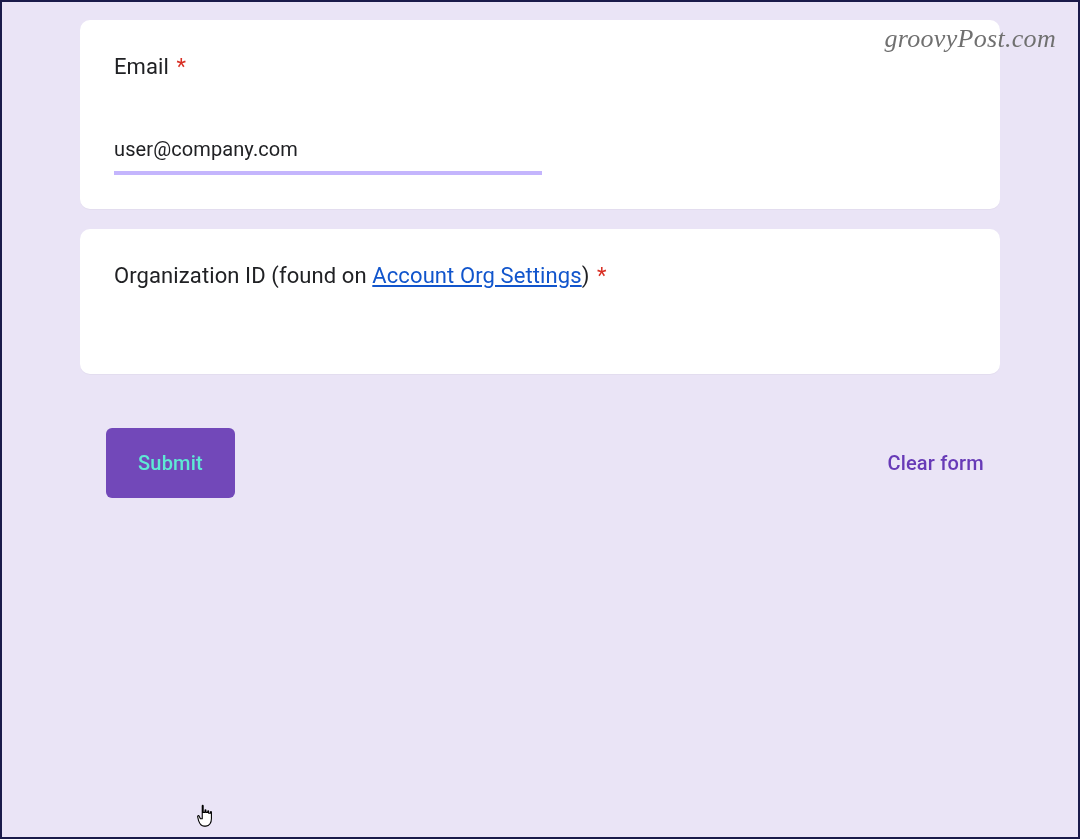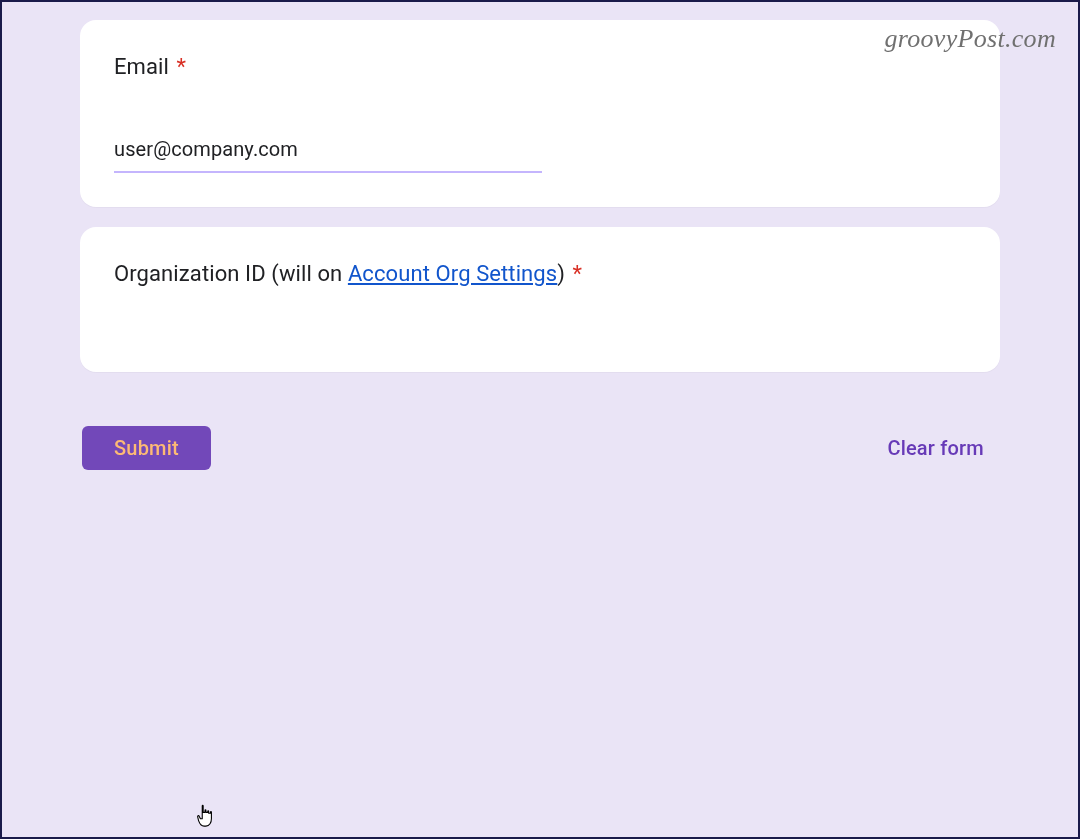--- a/index.html
+++ b/index.html
@@ -27,21 +27,21 @@
       letter-spacing: 0.3px;
       z-index: 20;
       pointer-events: none;
       text-align: center;
     }
     .form-container {
       padding: 18px 78px 0 78px;
     }
     .card {
       background: #ffffff;
-      border-radius: 16px;
+      border-radius: 10px;
       padding: 32px 34px 34px 34px;
       margin-bottom: 20px;
       box-shadow: 0 1px 1px rgba(0,0,0,0.03);
     }
     .question-label {
       font-size: 22px;
       color: #202124;
       line-height: 1.4;
       letter-spacing: 0.1px;
       margin-bottom: 48px;
@@ -53,21 +53,21 @@
     .link {
       color: #1155cc;
       text-decoration: underline;
       cursor: pointer;
     }
     .text-input {
       font-family: inherit;
       font-size: 20px;
       color: #202124;
       border: none;
-      border-bottom: 2px solid #c4b5fd;
+      border-bottom: 4px solid #c4b5fd;
       padding: 6px 0 10px 0;
       width: 428px;
       outline: none;
       background: transparent;
       letter-spacing: 0.1px;
     }
     .disclosure {
       font-size: 22px;
       color: #70757a;
       letter-spacing: 0.1px;
@@ -75,29 +75,30 @@
     }
     .actions {
       display: flex;
       justify-content: space-between;
       align-items: center;
       margin-top: 54px;
       padding: 0 2px;
     }
     .submit-btn {
       background: #7248b9;
-      color: #fdba74;
+      color: #5eead4;
       border: none;
       border-radius: 6px;
       font-size: 20px;
       font-weight: 500;
-      padding: 10px 32px;
+      padding: 23px 32px;
       cursor: pointer;
       font-family: inherit;
       letter-spacing: 0.2px;
+      margin-left: 24px;
     }
     .clear-form {
       color: #673ab7;
       font-size: 20px;
       font-weight: 500;
       cursor: pointer;
       padding-right: 14px;
       letter-spacing: 0.2px;
     }
     .cursor-icon {
@@ -120,21 +121,21 @@
   <div class="card">
     <div class="question-label">
       <span>Email</span>
       <span class="required">*</span>
     </div>
     <input type="text" class="text-input" value="user@company.com" style="">
   </div>
 
   <div class="card">
     <div class="question-label">
-      <span>Organization ID (will on </span><a class="link">Account Org Settings</a><span>)</span>
+      <span>Organization ID (found on </span><a class="link">Account Org Settings</a><span>)</span>
       <span class="required">*</span>
     </div>
   </div>
 
 
 
   <div class="actions">
     <button class="submit-btn">Submit</button>
     <span class="clear-form">Clear form</span>
   </div>

